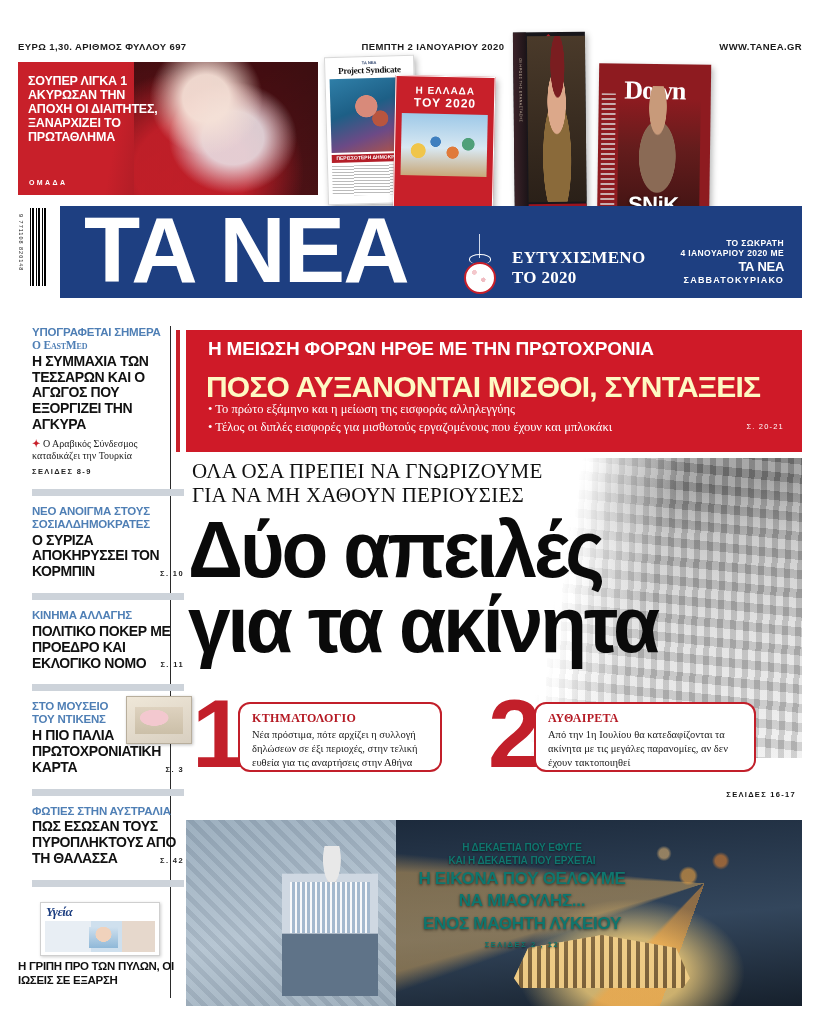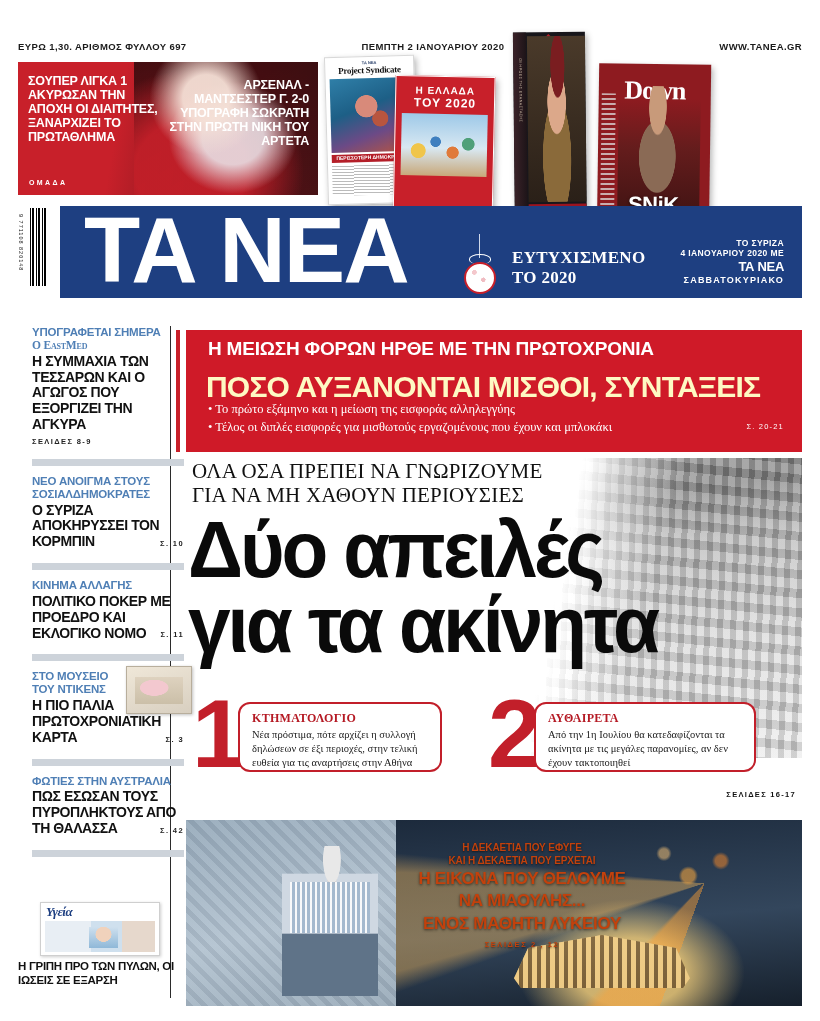--- a/index.html
+++ b/index.html
@@ -217,21 +217,21 @@
       radial-gradient(circle at 80% 22%, rgba(255,140,40,.5) 0 1.5%, rgba(0,0,0,0) 2.5%),
       radial-gradient(circle at 66% 18%, rgba(255,200,120,.5) 0 1.5%, rgba(0,0,0,0) 2.5%),
       conic-gradient(from 200deg at 76% 34%, rgba(255,160,50,.45) 0 6%, rgba(0,0,0,0) 7% 14%, rgba(255,190,90,.4) 15% 20%, rgba(0,0,0,0) 21% 100%),
       radial-gradient(ellipse at 58% 82%, rgba(235,200,120,.85) 0 16%, rgba(0,0,0,0) 34%),
       linear-gradient(175deg,#1c2a3c,#33465c 55%,#16202c);}
   .bt-parth{ position:absolute; left:118px; bottom:18px; width:176px; height:54px;
     background:
       repeating-linear-gradient(90deg, rgba(240,205,135,.95) 0 5px, rgba(110,85,50,.8) 5px 9px),
       linear-gradient(180deg,#e7c98a,#a88a52);
     clip-path:polygon(4% 100%,0 82%,8% 26%,50% 2%,92% 26%,100% 82%,96% 100%);}
-  .bt-text{ position:absolute; left:186px; top:22px; width:300px; text-align:center; z-index:6; color:#c2410c;}
+  .bt-text{ position:absolute; left:186px; top:22px; width:300px; text-align:center; z-index:6; color:#0f766e;}
   .bt-k1{ font-size:10px; font-weight:700; letter-spacing:-.1px; line-height:1.25; text-shadow:0 1px 2px rgba(0,0,0,.55);}
   .bt-h1{ font-size:17px; font-weight:800; letter-spacing:-.3px; line-height:1.2; margin-top:2px; text-shadow:0 1px 3px rgba(0,0,0,.6);}
   .bt-h2{ font-size:17px; font-weight:800; letter-spacing:-.3px; line-height:1.2; margin-top:12px; text-shadow:0 1px 3px rgba(0,0,0,.6);}
   .bt-pg{ font-size:7.5px; letter-spacing:1.6px; margin-top:6px; font-weight:600; text-shadow:0 1px 2px rgba(0,0,0,.6);}
 </style>
 </head>
 <body>
 
 <div class="page">
 
@@ -239,23 +239,20 @@
     <span>ΕΥΡΩ 1,30. ΑΡΙΘΜΟΣ ΦΥΛΛΟΥ 697</span>
     <span class="mid">ΠΕΜΠΤΗ 2 ΙΑΝΟΥΑΡΙΟΥ 2020</span>
     <span>WWW.TANEA.GR</span>
   </div>
 
   <div class="sports">
     <div class="sports-l">
       <div class="sp-kicker">ΣΟΥΠΕΡ ΛΙΓΚΑ 1</div>
       <div class="sp-head">ΑΚΥΡΩΣΑΝ ΤΗΝ ΑΠΟΧΗ ΟΙ ΔΙΑΙΤΗΤΕΣ, ΞΑΝΑΡΧΙΖΕΙ ΤΟ ΠΡΩΤΑΘΛΗΜΑ</div>
     </div>
-    <div class="sports-r">
-      <div class="sp-head">ΑΡΣΕΝΑΛ - ΜΑΝΤΣΕΣΤΕΡ Γ. 2-0 ΥΠΟΓΡΑΦΗ ΣΩΚΡΑΤΗ ΣΤΗΝ ΠΡΩΤΗ ΝΙΚΗ ΤΟΥ ΑΡΤΕΤΑ</div>
-    </div>
     <div class="sports-tag">ΟΜΑΔΑ</div>
   </div>
 
   <div class="covers">
 
     <div class="cov cov-ps">
       <div class="ps-mast">ΤΑ ΝΕΑ</div>
       <div class="ps-title">Project Syndicate</div>
       <div class="ps-art"></div>
       <div class="ps-cap">ΠΕΡΙΣΣΟΤΕΡΗ ΔΗΜΟΚΡΑΤΙΑ!</div>
@@ -299,38 +296,42 @@
     <div class="ornament">
       <div class="orn-str"></div>
       <div class="orn-bow"></div>
       <div class="orn-ball"></div>
     </div>
     <div class="mh-happy">
       <div>ΕΥΤΥΧΙΣΜΕΝΟ</div>
       <div>ΤΟ 2020</div>
     </div>
     <div class="mh-promo">
-      <div class="l1">ΤΟ ΣΥΡΙΖΑ</div>
+      <div class="l1">ΤΟ ΣΩΚΡΑΤΗ</div>
       <div class="l2">4 ΙΑΝΟΥΑΡΙΟΥ 2020 ΜΕ</div>
       <div class="l3">ΤΑ ΝΕΑ</div>
       <div class="l4">ΣΑΒΒΑΤΟΚΥΡΙΑΚΟ</div>
     </div>
   </div>
 
   <div class="side-vline"></div>
   <div class="side-redline"></div>
 
   <div class="sidebar">
 
     <div class="side-item">
       <div class="side-kicker">
         <div>ΥΠΟΓΡΑΦΕΤΑΙ ΣΗΜΕΡΑ</div>
         <div class="serif">Ο EastMed</div>
       </div>
       <div class="side-head">Η ΣΥΜΜΑΧΙΑ ΤΩΝ ΤΕΣΣΑΡΩΝ ΚΑΙ Ο ΑΓΩΓΟΣ ΠΟΥ ΕΞΟΡΓΙΖΕΙ ΤΗΝ ΑΓΚΥΡΑ</div>
+      <div class="side-sub">
+        <span class="bul">✦</span>
+        <span>Ο Αραβικός Σύνδεσμος καταδικάζει την Τουρκία</span>
+      </div>
       <div class="side-pages">ΣΕΛΙΔΕΣ 8-9</div>
     </div>
     <div class="side-rule"></div>
 
     <div class="side-item">
       <div class="side-kicker">
         <div>ΝΕΟ ΑΝΟΙΓΜΑ ΣΤΟΥΣ</div>
         <div>ΣΟΣΙΑΛΔΗΜΟΚΡΑΤΕΣ</div>
       </div>
       <div class="side-head">Ο ΣΥΡΙΖΑ ΑΠΟΚΗΡΥΣΣΕΙ ΤΟΝ ΚΟΡΜΠΙΝ</div>

